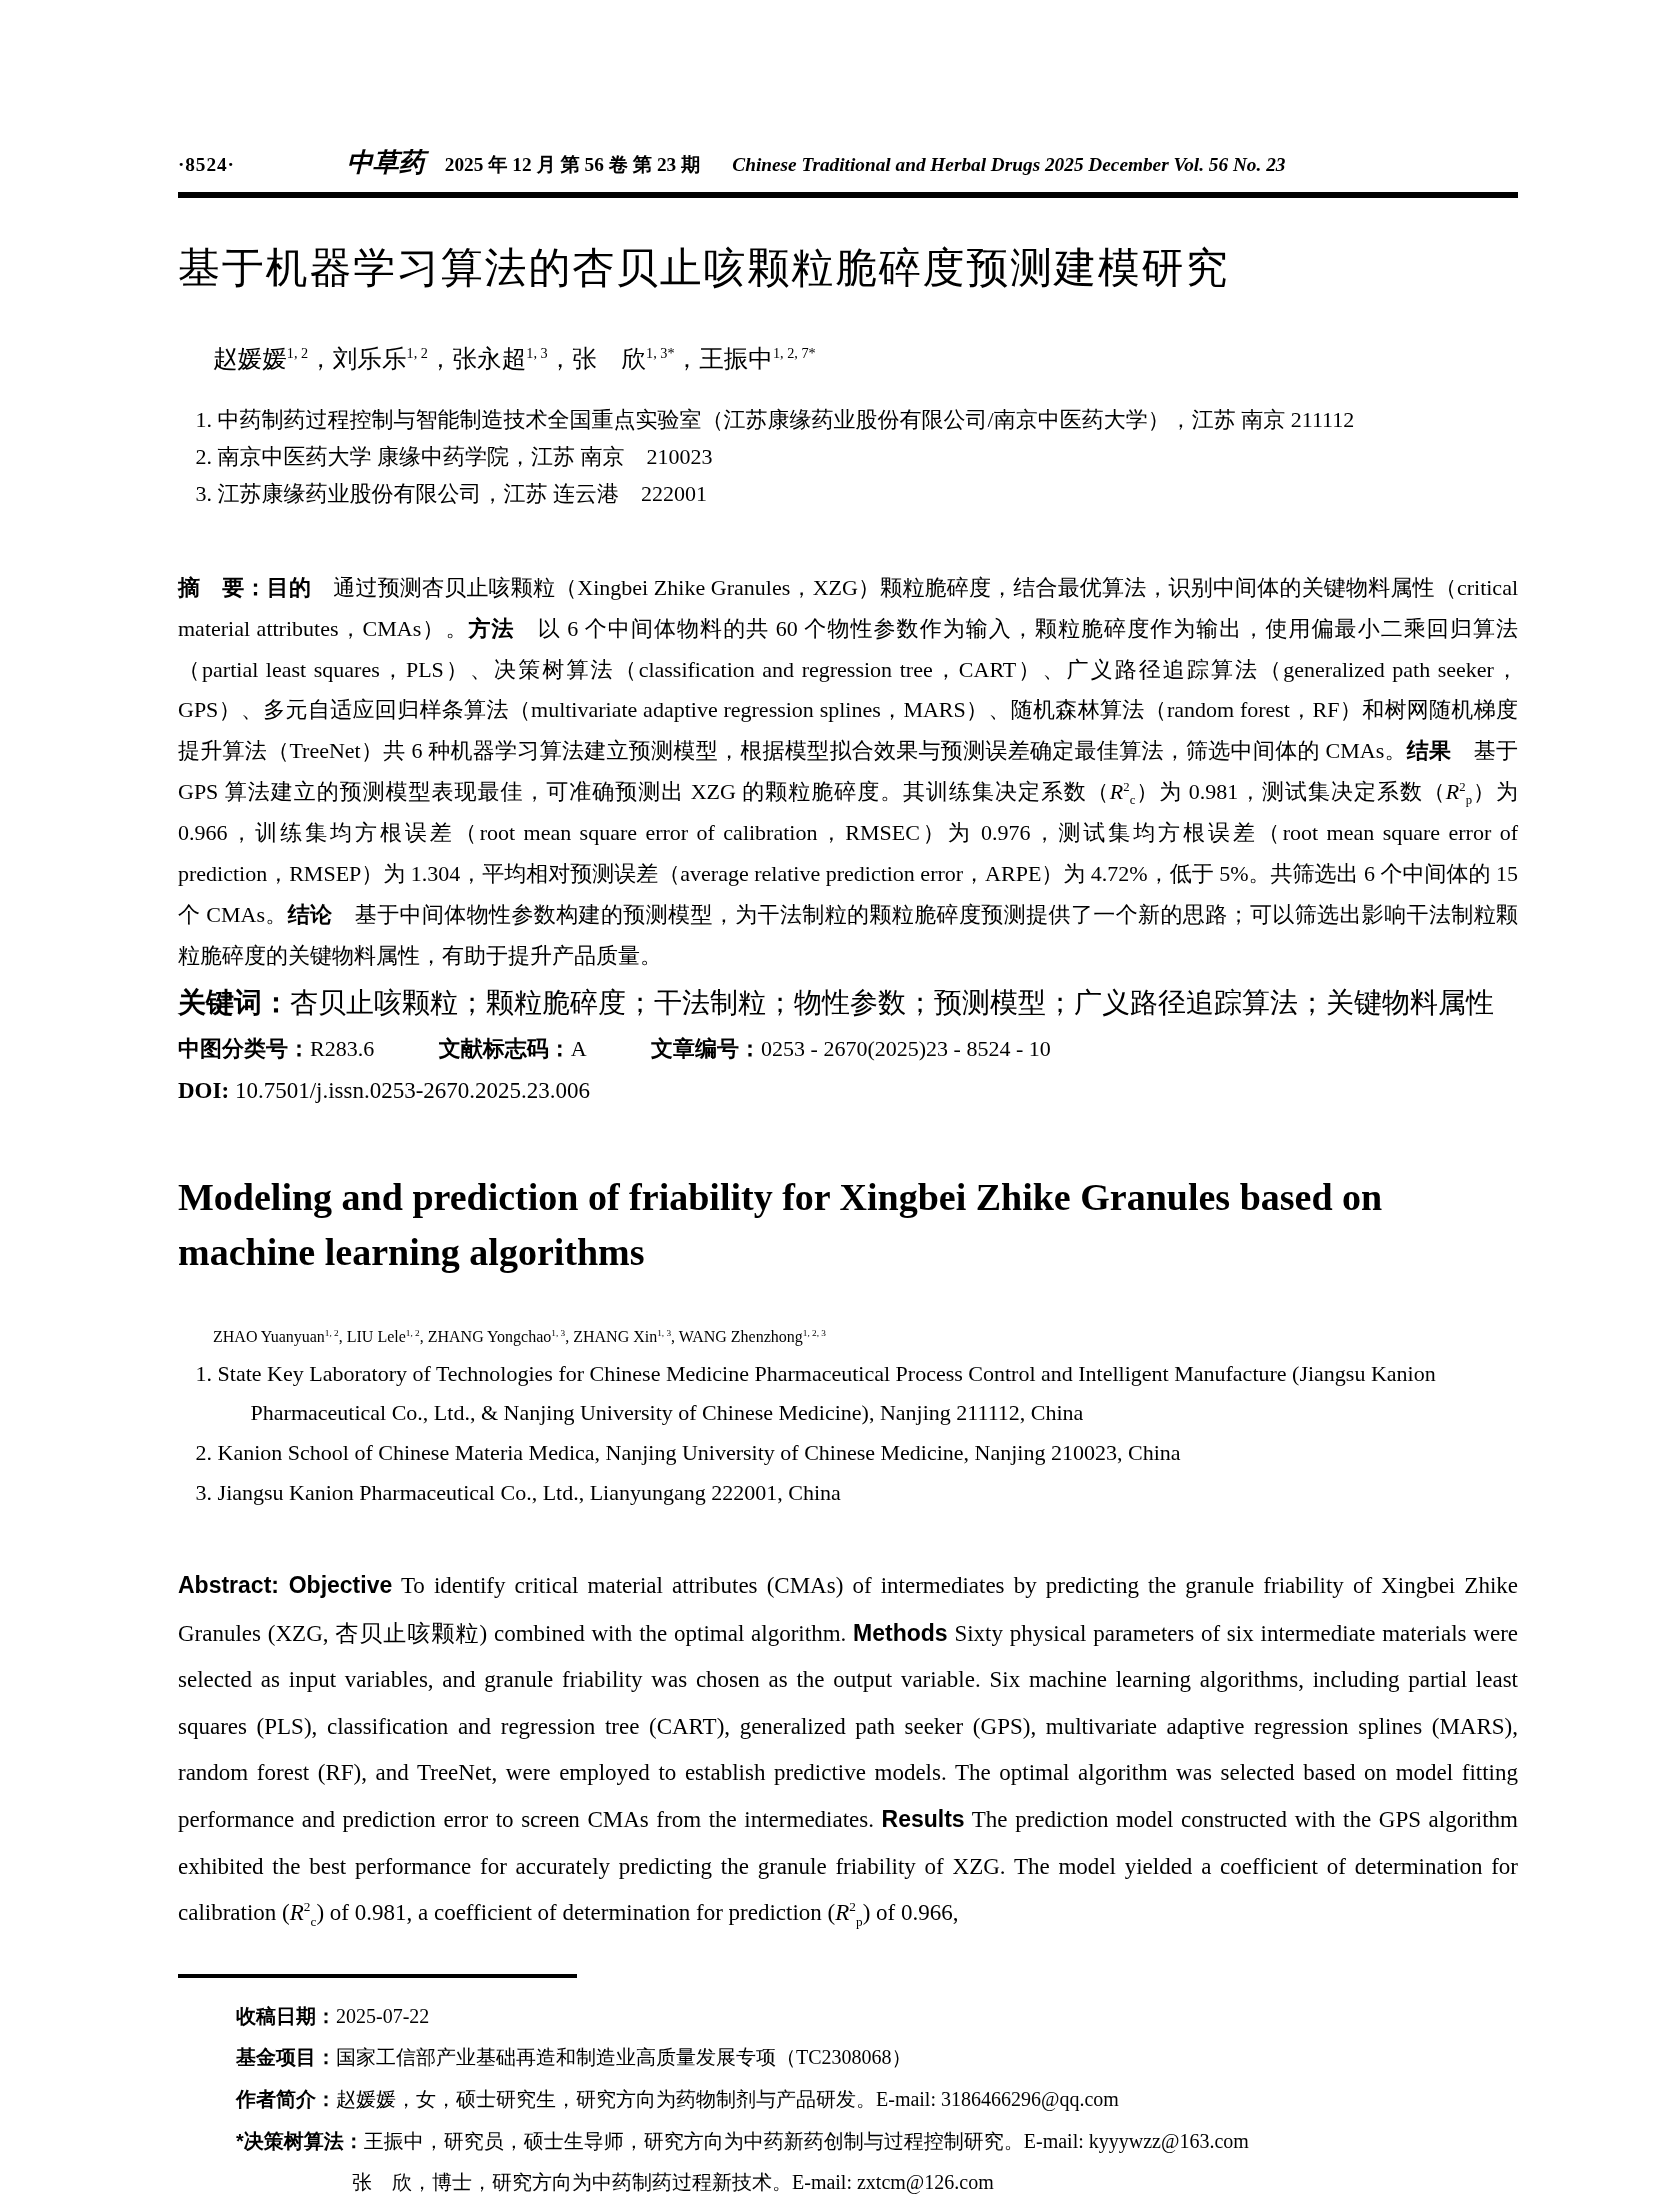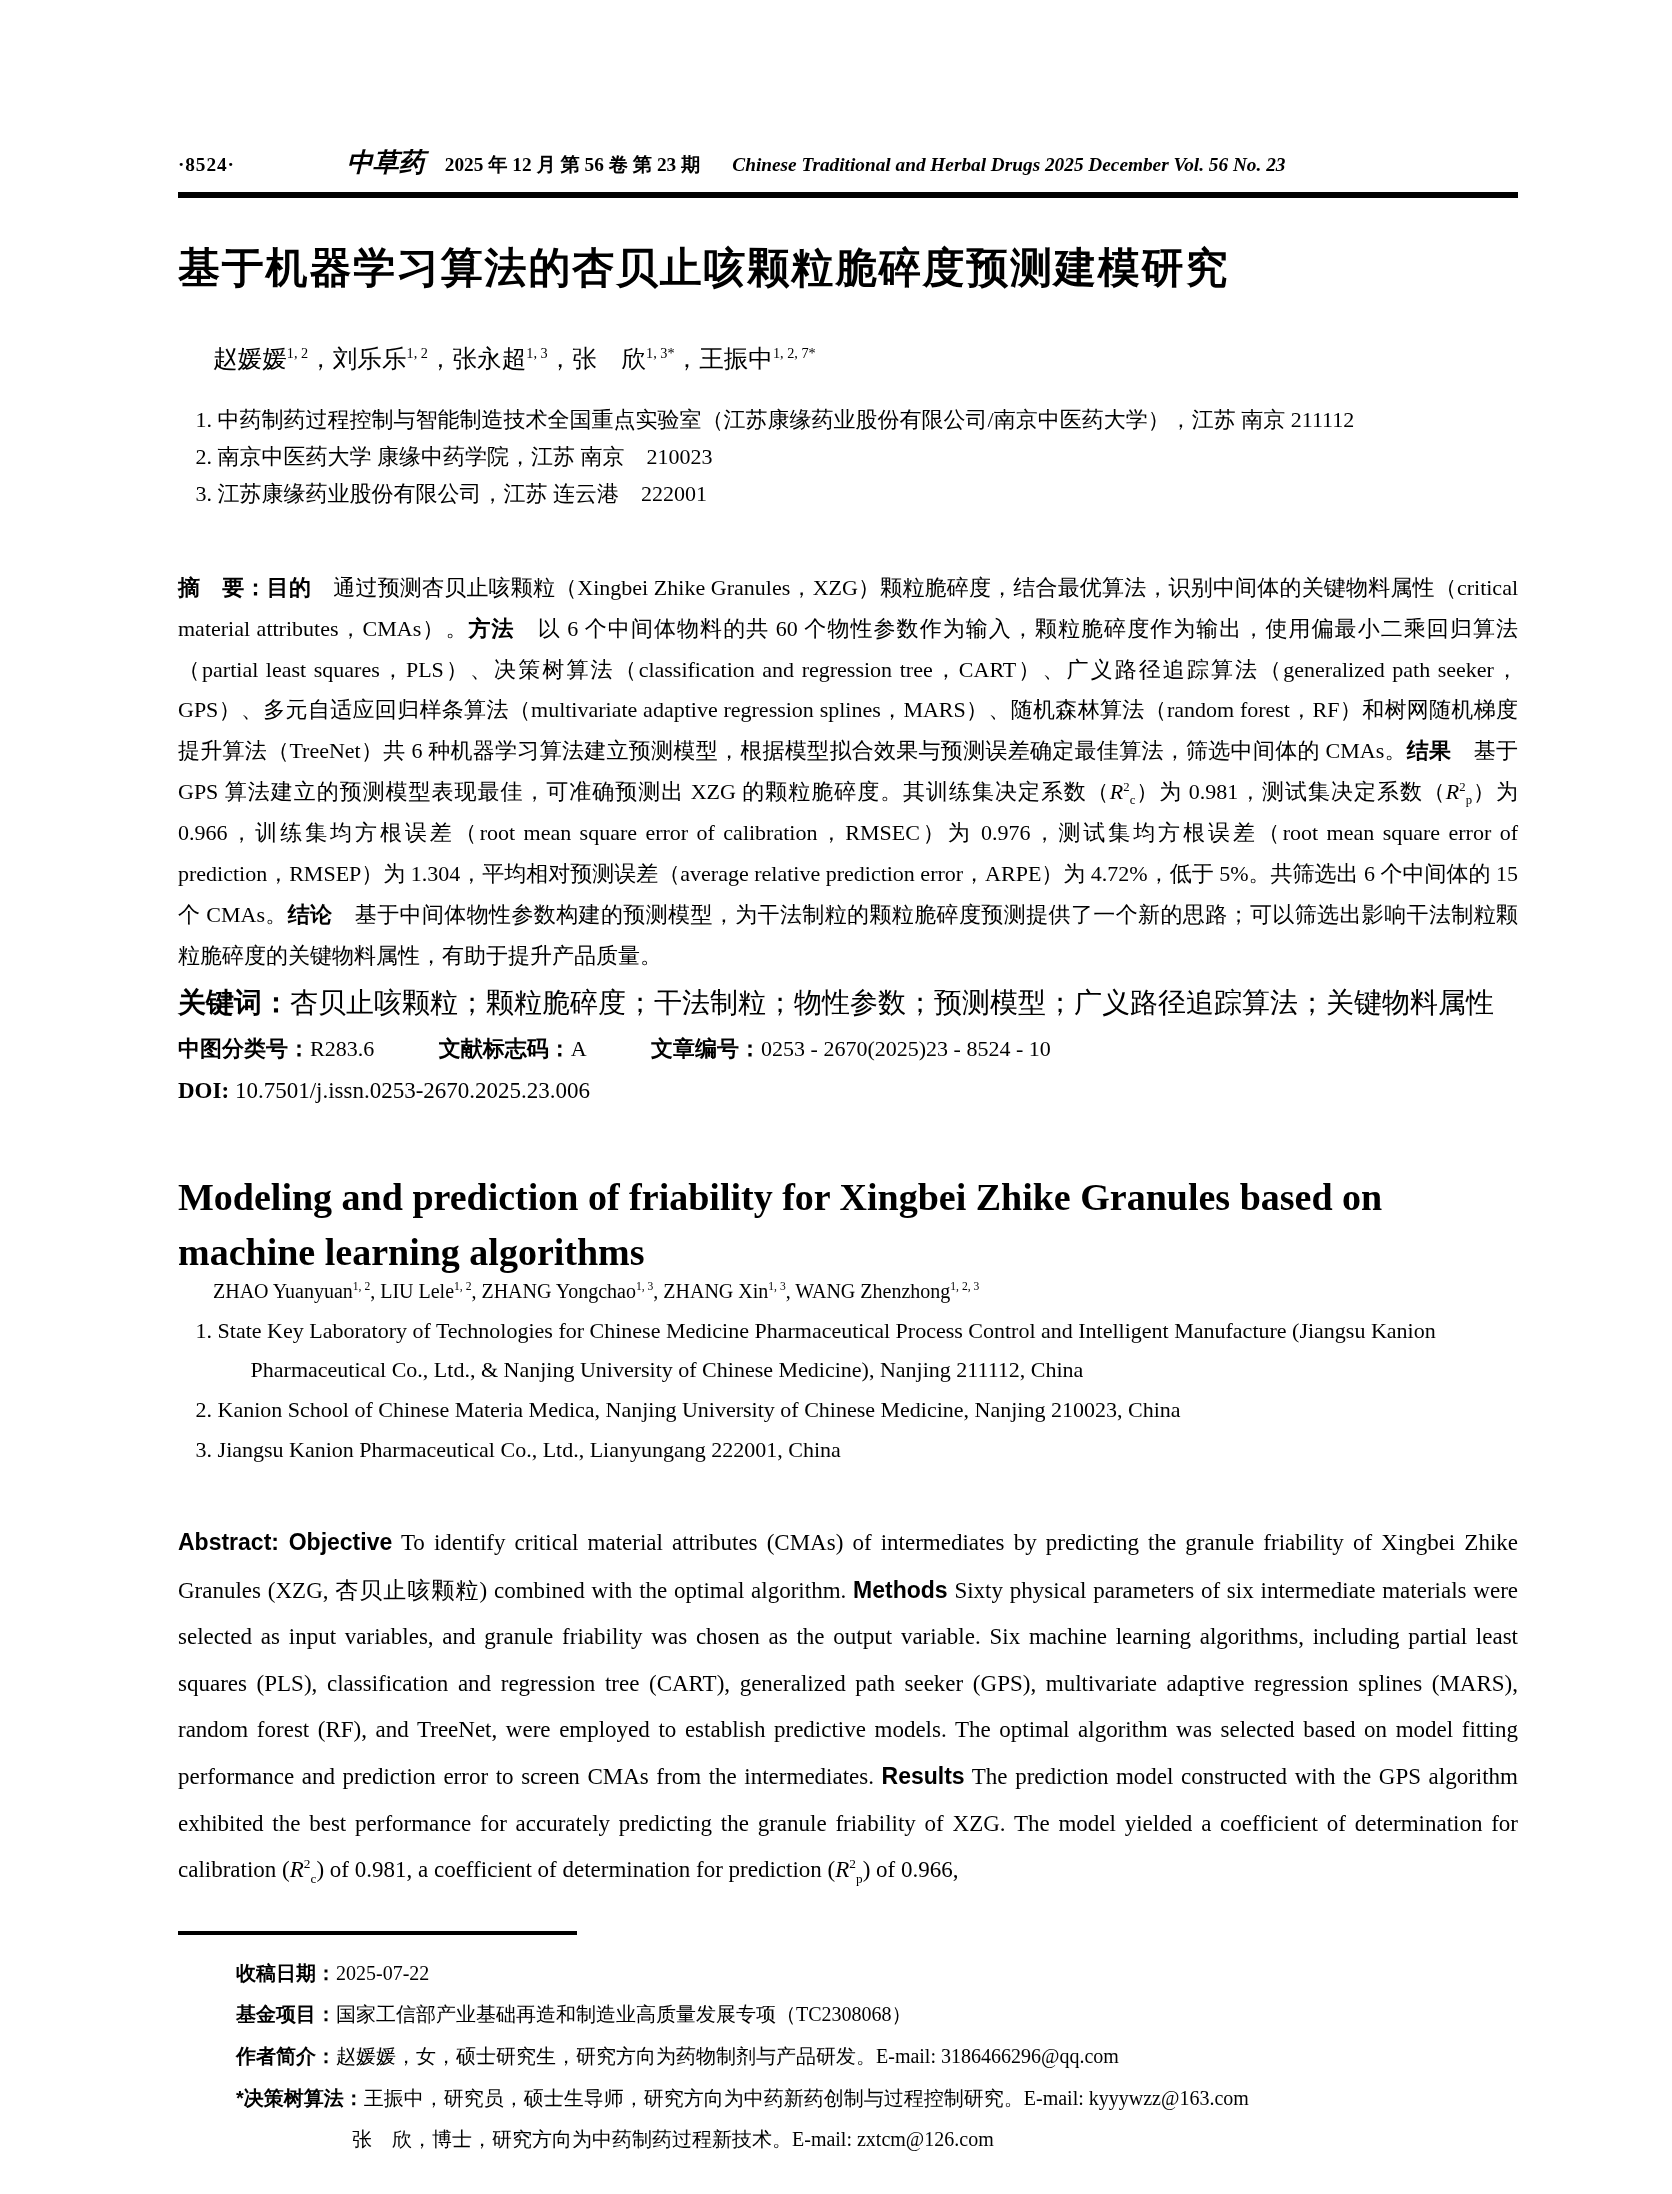--- a/index.html
+++ b/index.html
@@ -14,34 +14,34 @@
   .sup{vertical-align:super;font-size:0.58em;line-height:0;}
   .sub{vertical-align:sub;font-size:0.58em;line-height:0;}
 
   .header{display:flex;align-items:baseline;font-size:19.3px;white-space:nowrap;}
   .page-no{font-weight:bold;letter-spacing:0.9px;}
   .logo{font-size:26px;font-weight:bold;margin-left:112px;font-family:"DejaVu Serif",serif;font-style:italic;}
   .issue{margin-left:20px;font-weight:bold;}
   .jen{margin-left:32px;font-weight:bold;font-style:italic;}
   .rule{height:5.3px;background:#000;margin-top:12.3px;}
 
-  .title-cn{font-size:42px;font-weight:bold;margin:42px 0 0 0;letter-spacing:1.8px;
+  .title-cn{font-size:42px;font-weight:normal;margin:42px 0 0 0;letter-spacing:1.8px;
     font-family:"Liberation Sans","DejaVu Sans",sans-serif;}
   .authors-cn{margin-top:46px;font-size:24.6px;padding-left:35px;}
   .affs-cn{margin-top:26px;font-size:22px;line-height:1.7;margin-left:17.6px;}
   .aff{padding-left:55px;text-indent:-55px;}
 
   .abstract-cn{margin-top:55px;font-size:22px;line-height:1.86;text-align:justify;}
   .kw{font-size:28px;line-height:1.86;text-align:justify;}
   .clc{font-size:22px;line-height:1.86;}
   .clc .grp{margin-right:59px;}
   .doi{font-size:23px;line-height:1.86;}
 
   .title-en{font-size:38px;font-weight:bold;line-height:1.45;margin:57px 0 0 0;}
-  .authors-en{font-size:20px;padding-left:35px;}
+  .authors-en{margin-top:48px;font-size:16px;padding-left:35px;}
   .affs-en{margin-top:8px;font-size:22px;line-height:1.8;margin-left:17.6px;}
   .abstract-en{margin-top:50px;font-size:23px;line-height:2.02;text-align:justify;}
 
   .fn-rule{margin-top:37px;width:399px;height:4.4px;background:#000;}
   .footnotes{margin-top:17.6px;margin-left:58px;font-size:20px;line-height:2.08;}
   .fn-cont{margin-left:116px;}
 </style>
 </head>
 <body>
 

